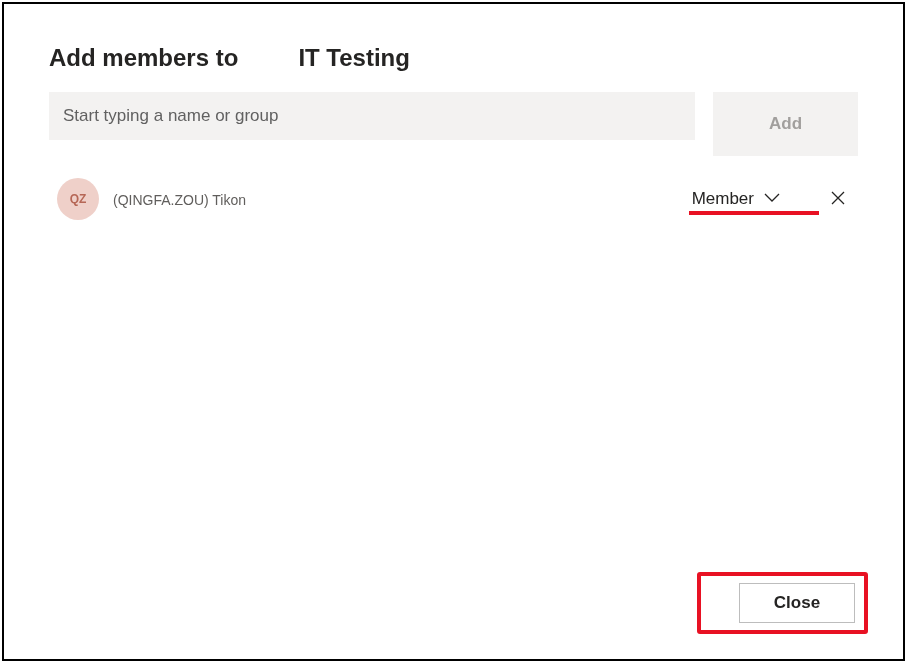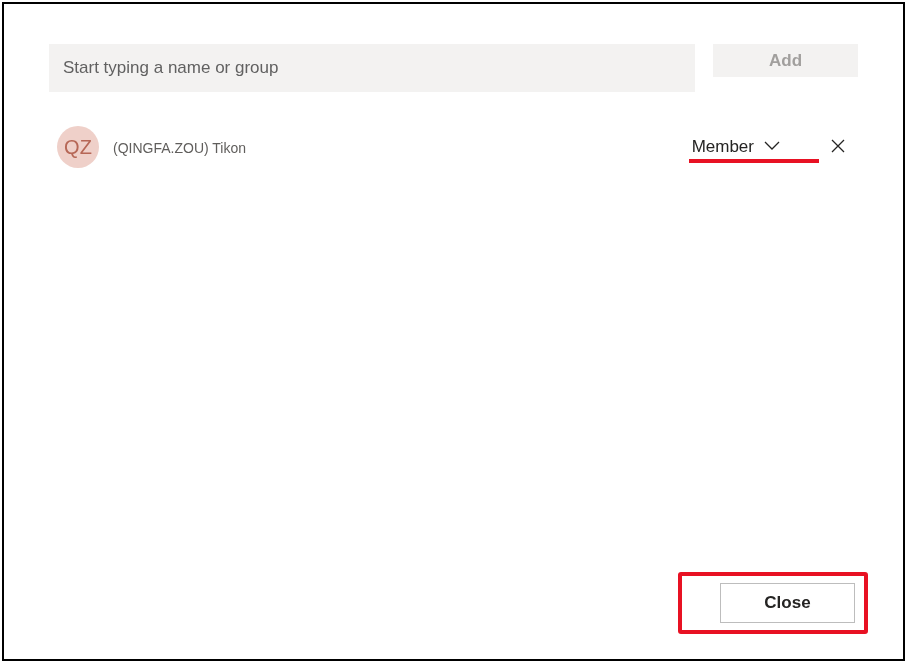--- a/index.html
+++ b/index.html
@@ -39,39 +39,39 @@
     .description {
       font-size: 17px;
       color: #424242;
       line-height: 1.5;
       margin-bottom: 22px;
       max-width: 790px;
     }
     .input-row {
       display: flex;
       gap: 18px;
-      margin-bottom: 28px;
+      margin-bottom: 16px;
     }
     .name-input {
       flex: 1;
       height: 48px;
       background: #f3f2f1;
       border: none;
       padding: 0 14px;
       font-size: 17px;
       color: #616161;
       outline: none;
       font-family: inherit;
     }
     .name-input::placeholder {
       color: #616161;
     }
     .add-button {
       width: 145px;
-      height: 33px;
+      height: 64px;
       background: #f3f2f1;
       border: none;
       color: #a19f9d;
       font-size: 17px;
       font-weight: 600;
       cursor: not-allowed;
       font-family: inherit;
     }
     .member-row {
       display: flex;
@@ -80,22 +80,22 @@
       gap: 14px;
     }
     .avatar {
       width: 42px;
       height: 42px;
       border-radius: 50%;
       background: #efd0c9;
       display: flex;
       align-items: center;
       justify-content: center;
-      font-size: 20px;
-      font-weight: 400;
+      font-size: 12px;
+      font-weight: 700;
       color: #b66756;
       flex-shrink: 0;
       margin-left: 8px;
     }
     .member-info {
       display: flex;
       flex-direction: column;
       flex: 1;
     }
     .member-name {
@@ -145,37 +145,41 @@
     }
     .close-wrapper {
       position: absolute;
       bottom: 25px;
       right: 35px;
       border: 4px solid #e81123;
       padding: 7px 9px;
       border-radius: 3px;
     }
     .close-button {
-      width: 135px;
+      width: 116px;
       height: 40px;
       background: #fff;
       border: 1px solid #bdbdbd;
       font-size: 17px;
       font-weight: 600;
       color: #252423;
       cursor: pointer;
       font-family: inherit;
       margin-left: 29px;
     }
   </style>
 </head>
 <body>
 
 <div class="dialog">
 
+  <div class="title-row">
+    <span class="title-prefix">Add members to</span>
+    <span class="title-team">IT Testing</span>
+  </div>
 
 
   <div class="input-row">
     <input class="name-input" type="text" placeholder="Start typing a name or group" style="">
     <button class="add-button">Add</button>
   </div>
 
   <div class="member-row">
     <div class="avatar">QZ</div>
     <div class="member-info">

